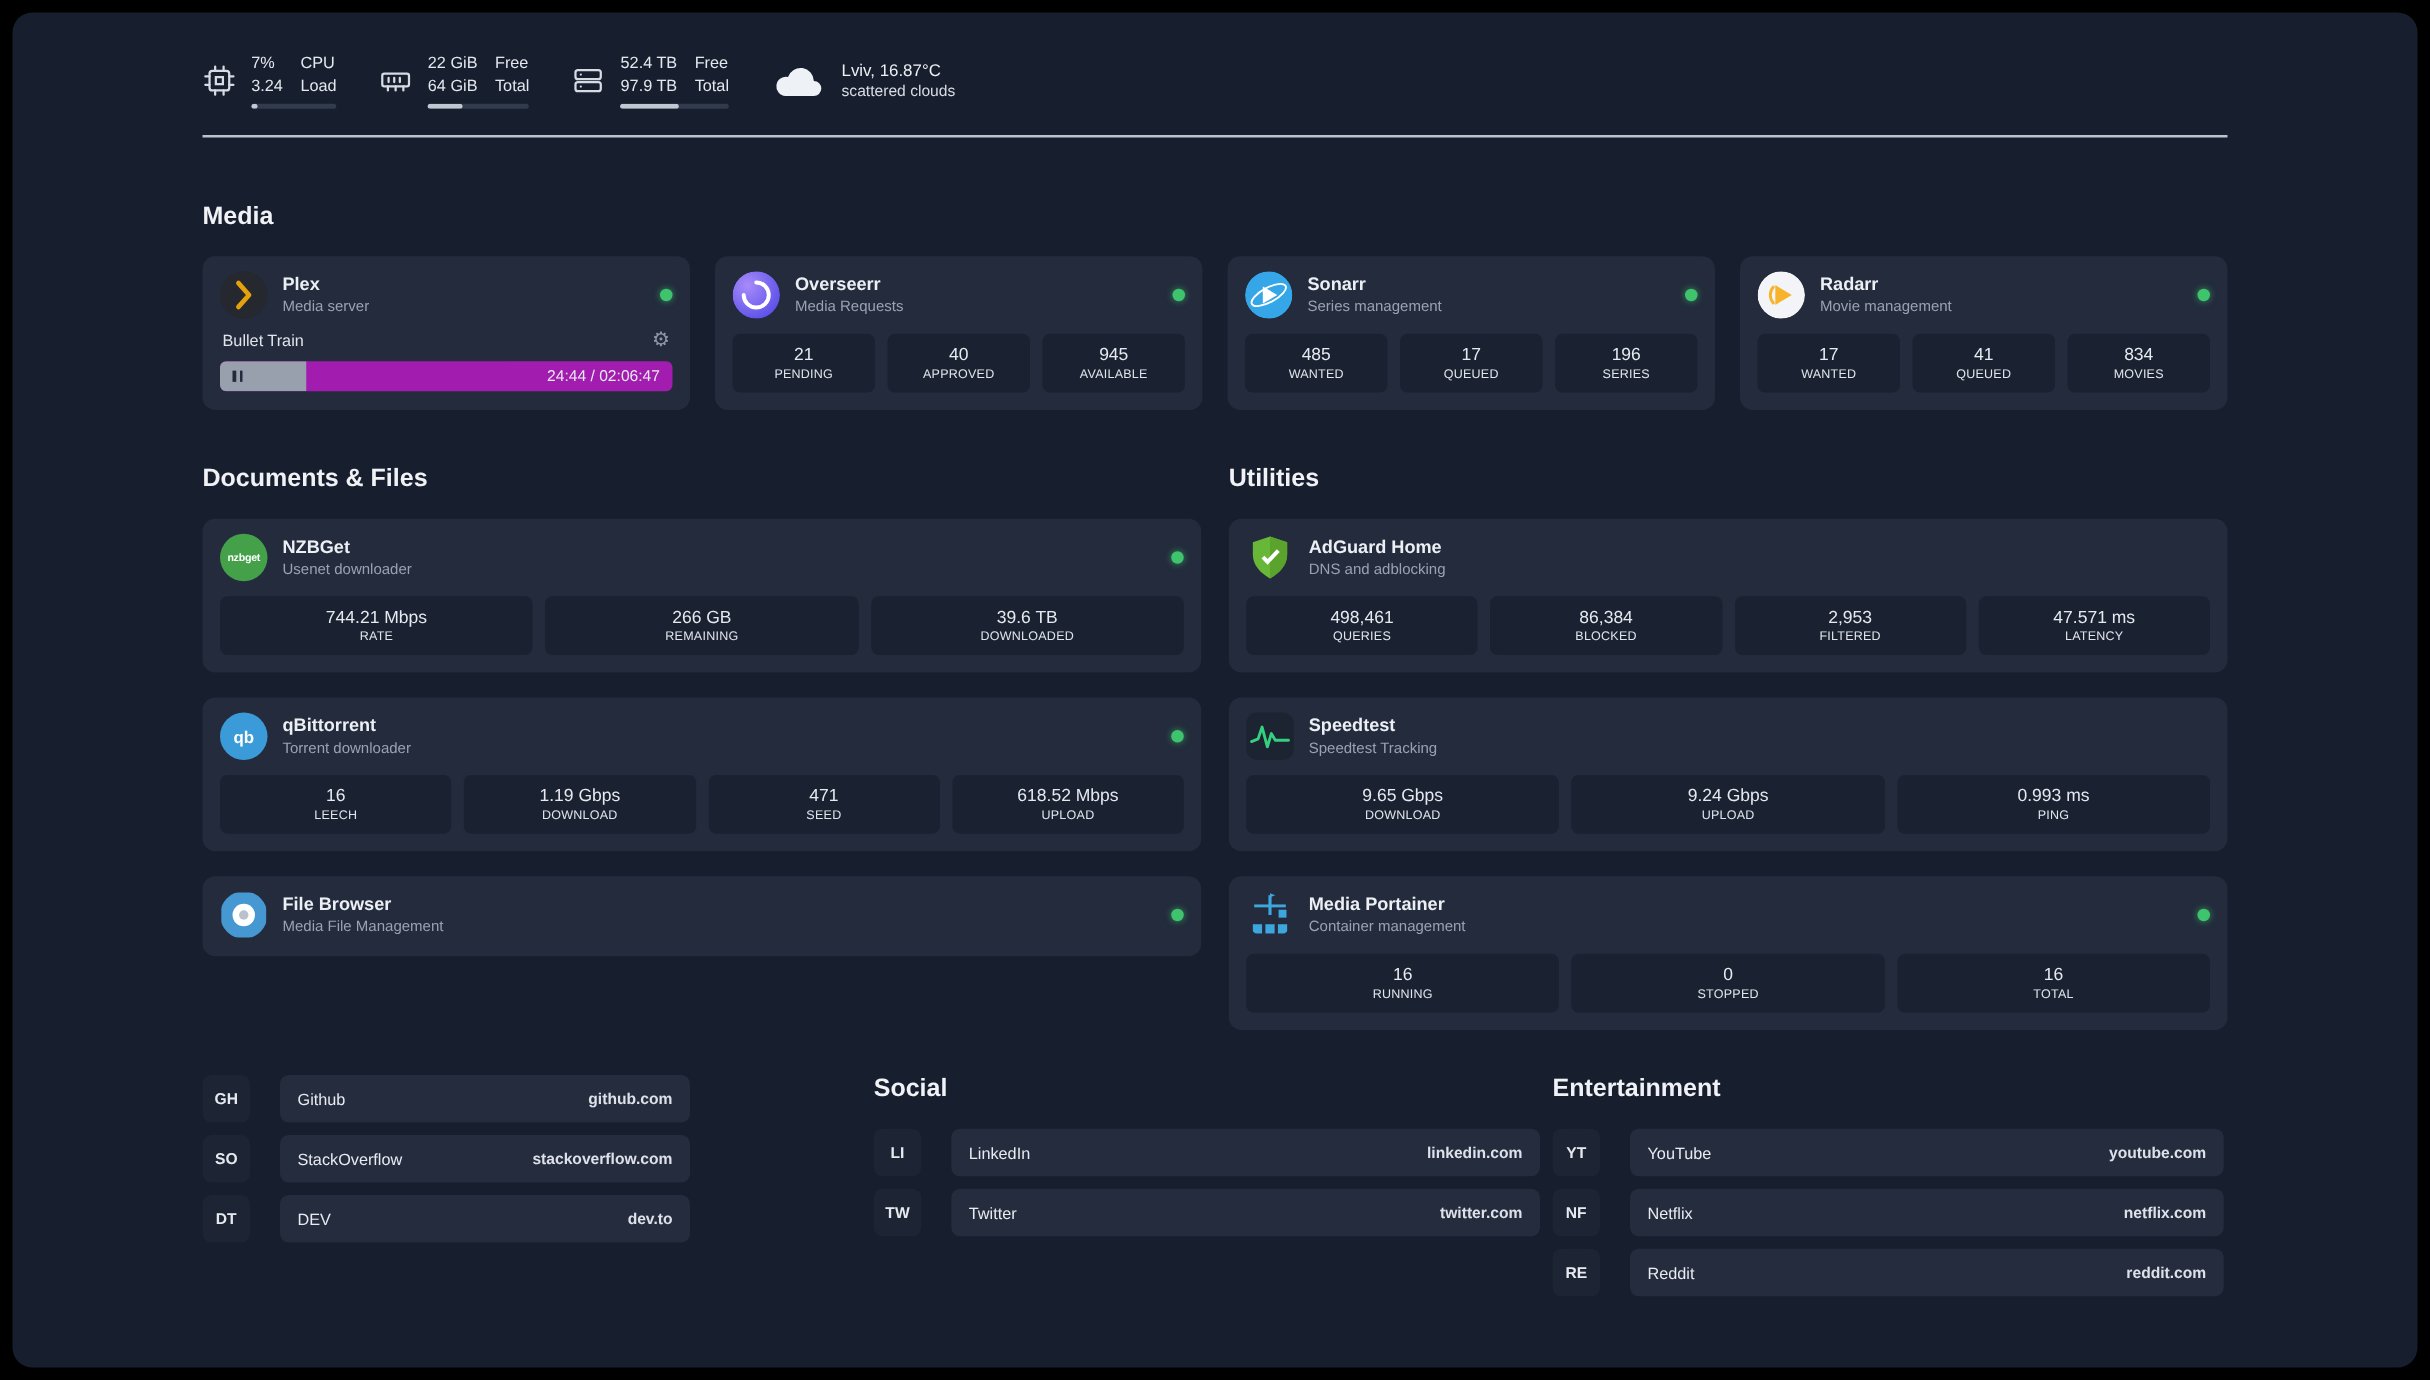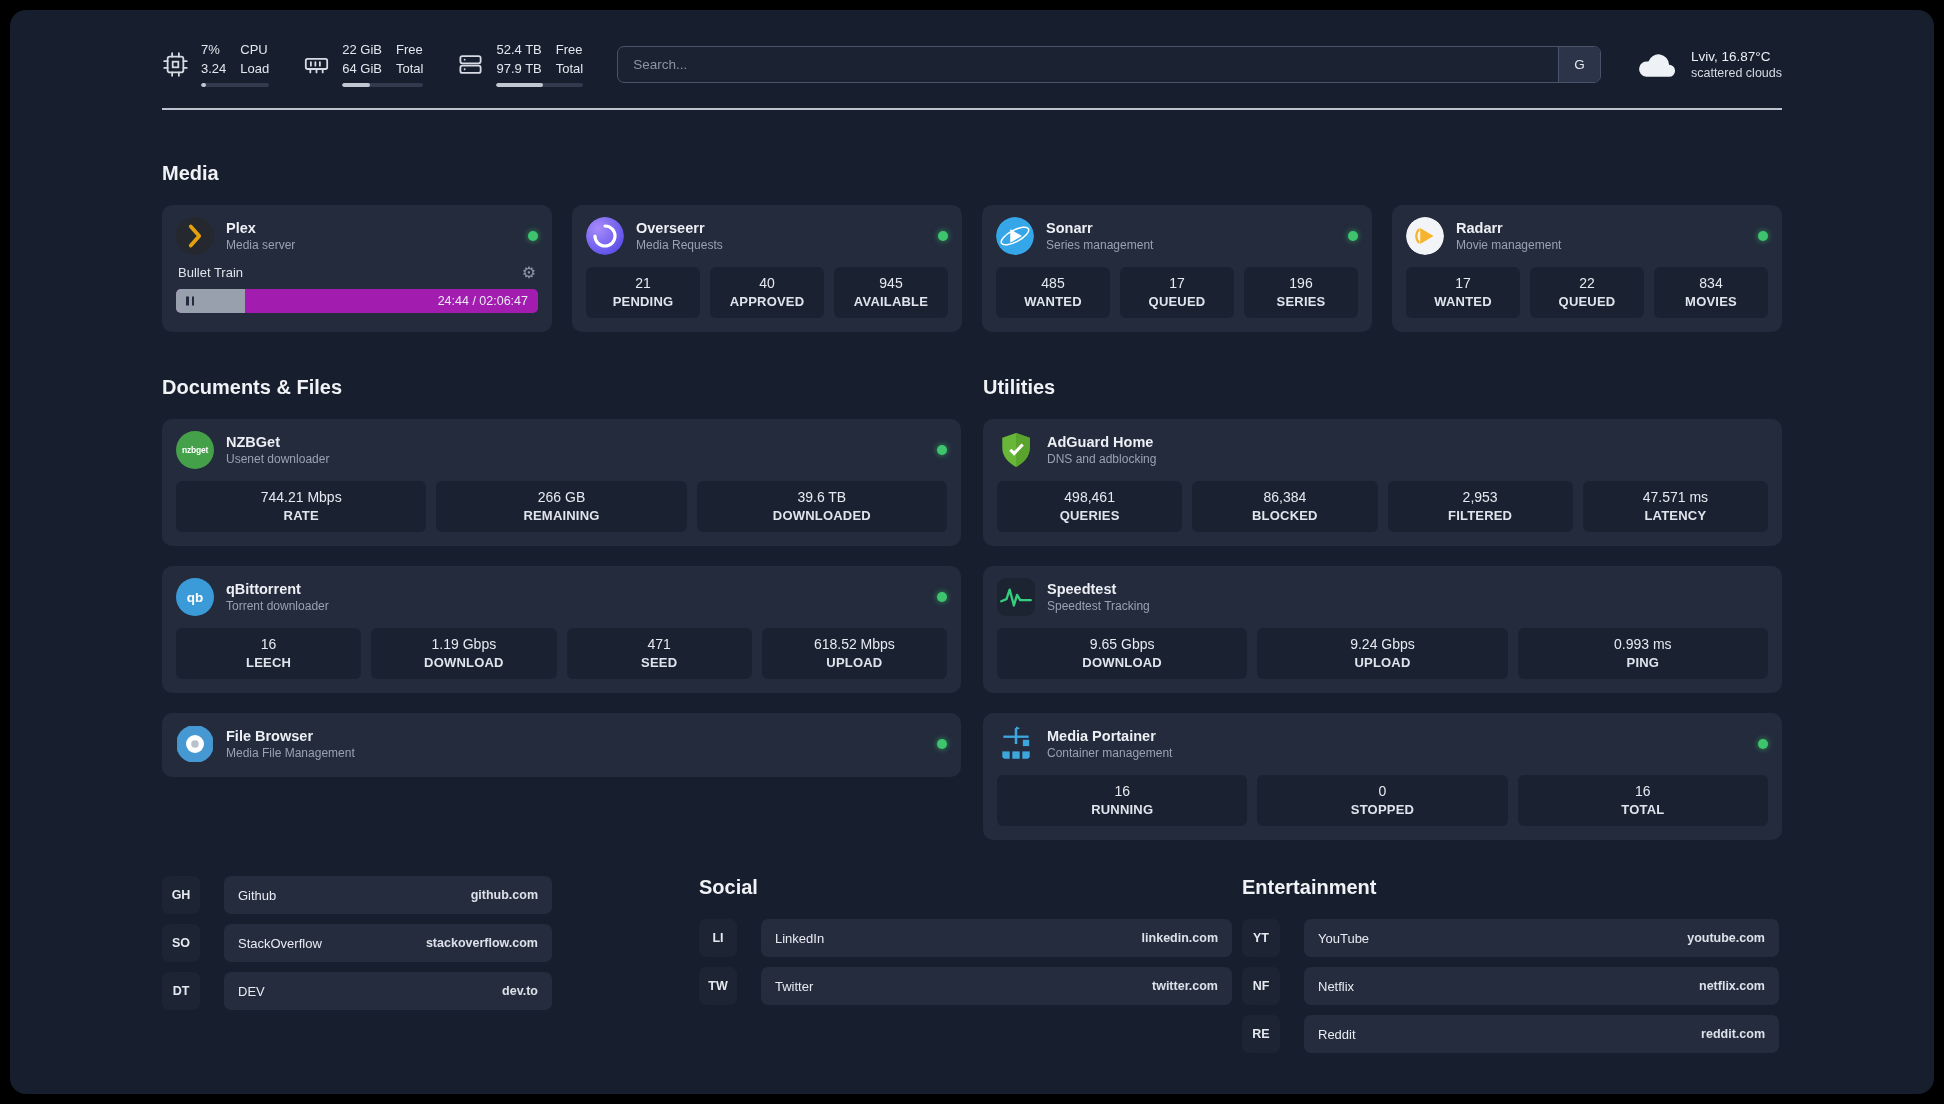--- a/index.html
+++ b/index.html
@@ -50,21 +50,21 @@
   .app-name { font-size:14.5px; font-weight:600; color:#eceff4; }
   .app-sub { font-size:12px; color:#9aa2b1; margin-top:2px; }
   .dot { width:10px; height:10px; border-radius:50%; background:#3ec46d; margin-left:auto;
          box-shadow:0 0 6px rgba(62,196,109,0.7); flex:none; }
 
   .tiles { display:grid; gap:10px; margin-top:12px; }
   .c3 { grid-template-columns:repeat(3,1fr); }
   .c4 { grid-template-columns:repeat(4,1fr); }
   .tile { background:#1a2231; border-radius:6px; padding:8px 6px 9px; text-align:center; }
   .tile-v { font-size:14px; color:#e6eaf0; }
-  .tile-l { font-size:13px; font-weight:700; color:#e0e4ec; margin-top:3px; letter-spacing:0.2px; }
+  .tile-l { font-size:10px; font-weight:400; color:#e0e4ec; margin-top:3px; letter-spacing:0.2px; }
 
   
   .player { margin-top:10px; }
   .player-top { display:flex; align-items:flex-start; justify-content:space-between;
                 font-size:13px; color:#e0e4eb; padding:0 2px; }
   .gear { color:#8f97a6; font-size:16px; line-height:1; cursor:pointer; }
   .player-bar { position:relative; margin-top:8px; height:24px; border-radius:5px;
                 background:#a21caf; overflow:hidden; }
   .player-fill { position:absolute; left:0; top:0; bottom:0; background:#99a0ad; }
   .pause { position:absolute; left:10px; top:50%; transform:translateY(-50%);
@@ -170,24 +170,20 @@
             <span>Free</span>
             <span>Total</span>
           </div>
         </div>
         <div class="bar">
                 <div class="bar-fill" style="width: 54%;"></div>
               </div>
       </div>
     </div>
 
-    <div class="search">
-      <input type="text" placeholder="Search..." style="">
-      <div class="search-g">G</div>
-    </div>
 
     <div class="weather">
       <span class="w-icon">
         <svg viewBox="0 0 24 18" fill="currentColor">
           <path d="M18.5 16H6.2A4.2 4.2 0 1 1 7.3 7.7 5.8 5.8 0 0 1 18.6 9.4 3.3 3.3 0 0 1 18.5 16z"></path>
         </svg>
       </span>
       <div>
         <div class="w-loc">Lviv, 16.87°C</div>
         <div class="w-cond">scattered clouds</div>
@@ -310,21 +306,21 @@
           <div class="app-sub">Movie management</div>
         </div>
         <div class="dot"></div>
       </div>
       <div class="tiles c3">
         <div class="tile">
           <div class="tile-v">17</div>
                 <div class="tile-l">WANTED</div>
               </div>
         <div class="tile">
-          <div class="tile-v">22</div>
+          <div class="tile-v">41</div>
                 <div class="tile-l">QUEUED</div>
               </div>
         <div class="tile">
           <div class="tile-v">834</div>
                 <div class="tile-l">MOVIES</div>
               </div>
       </div>
     </div>
   </div>
 

